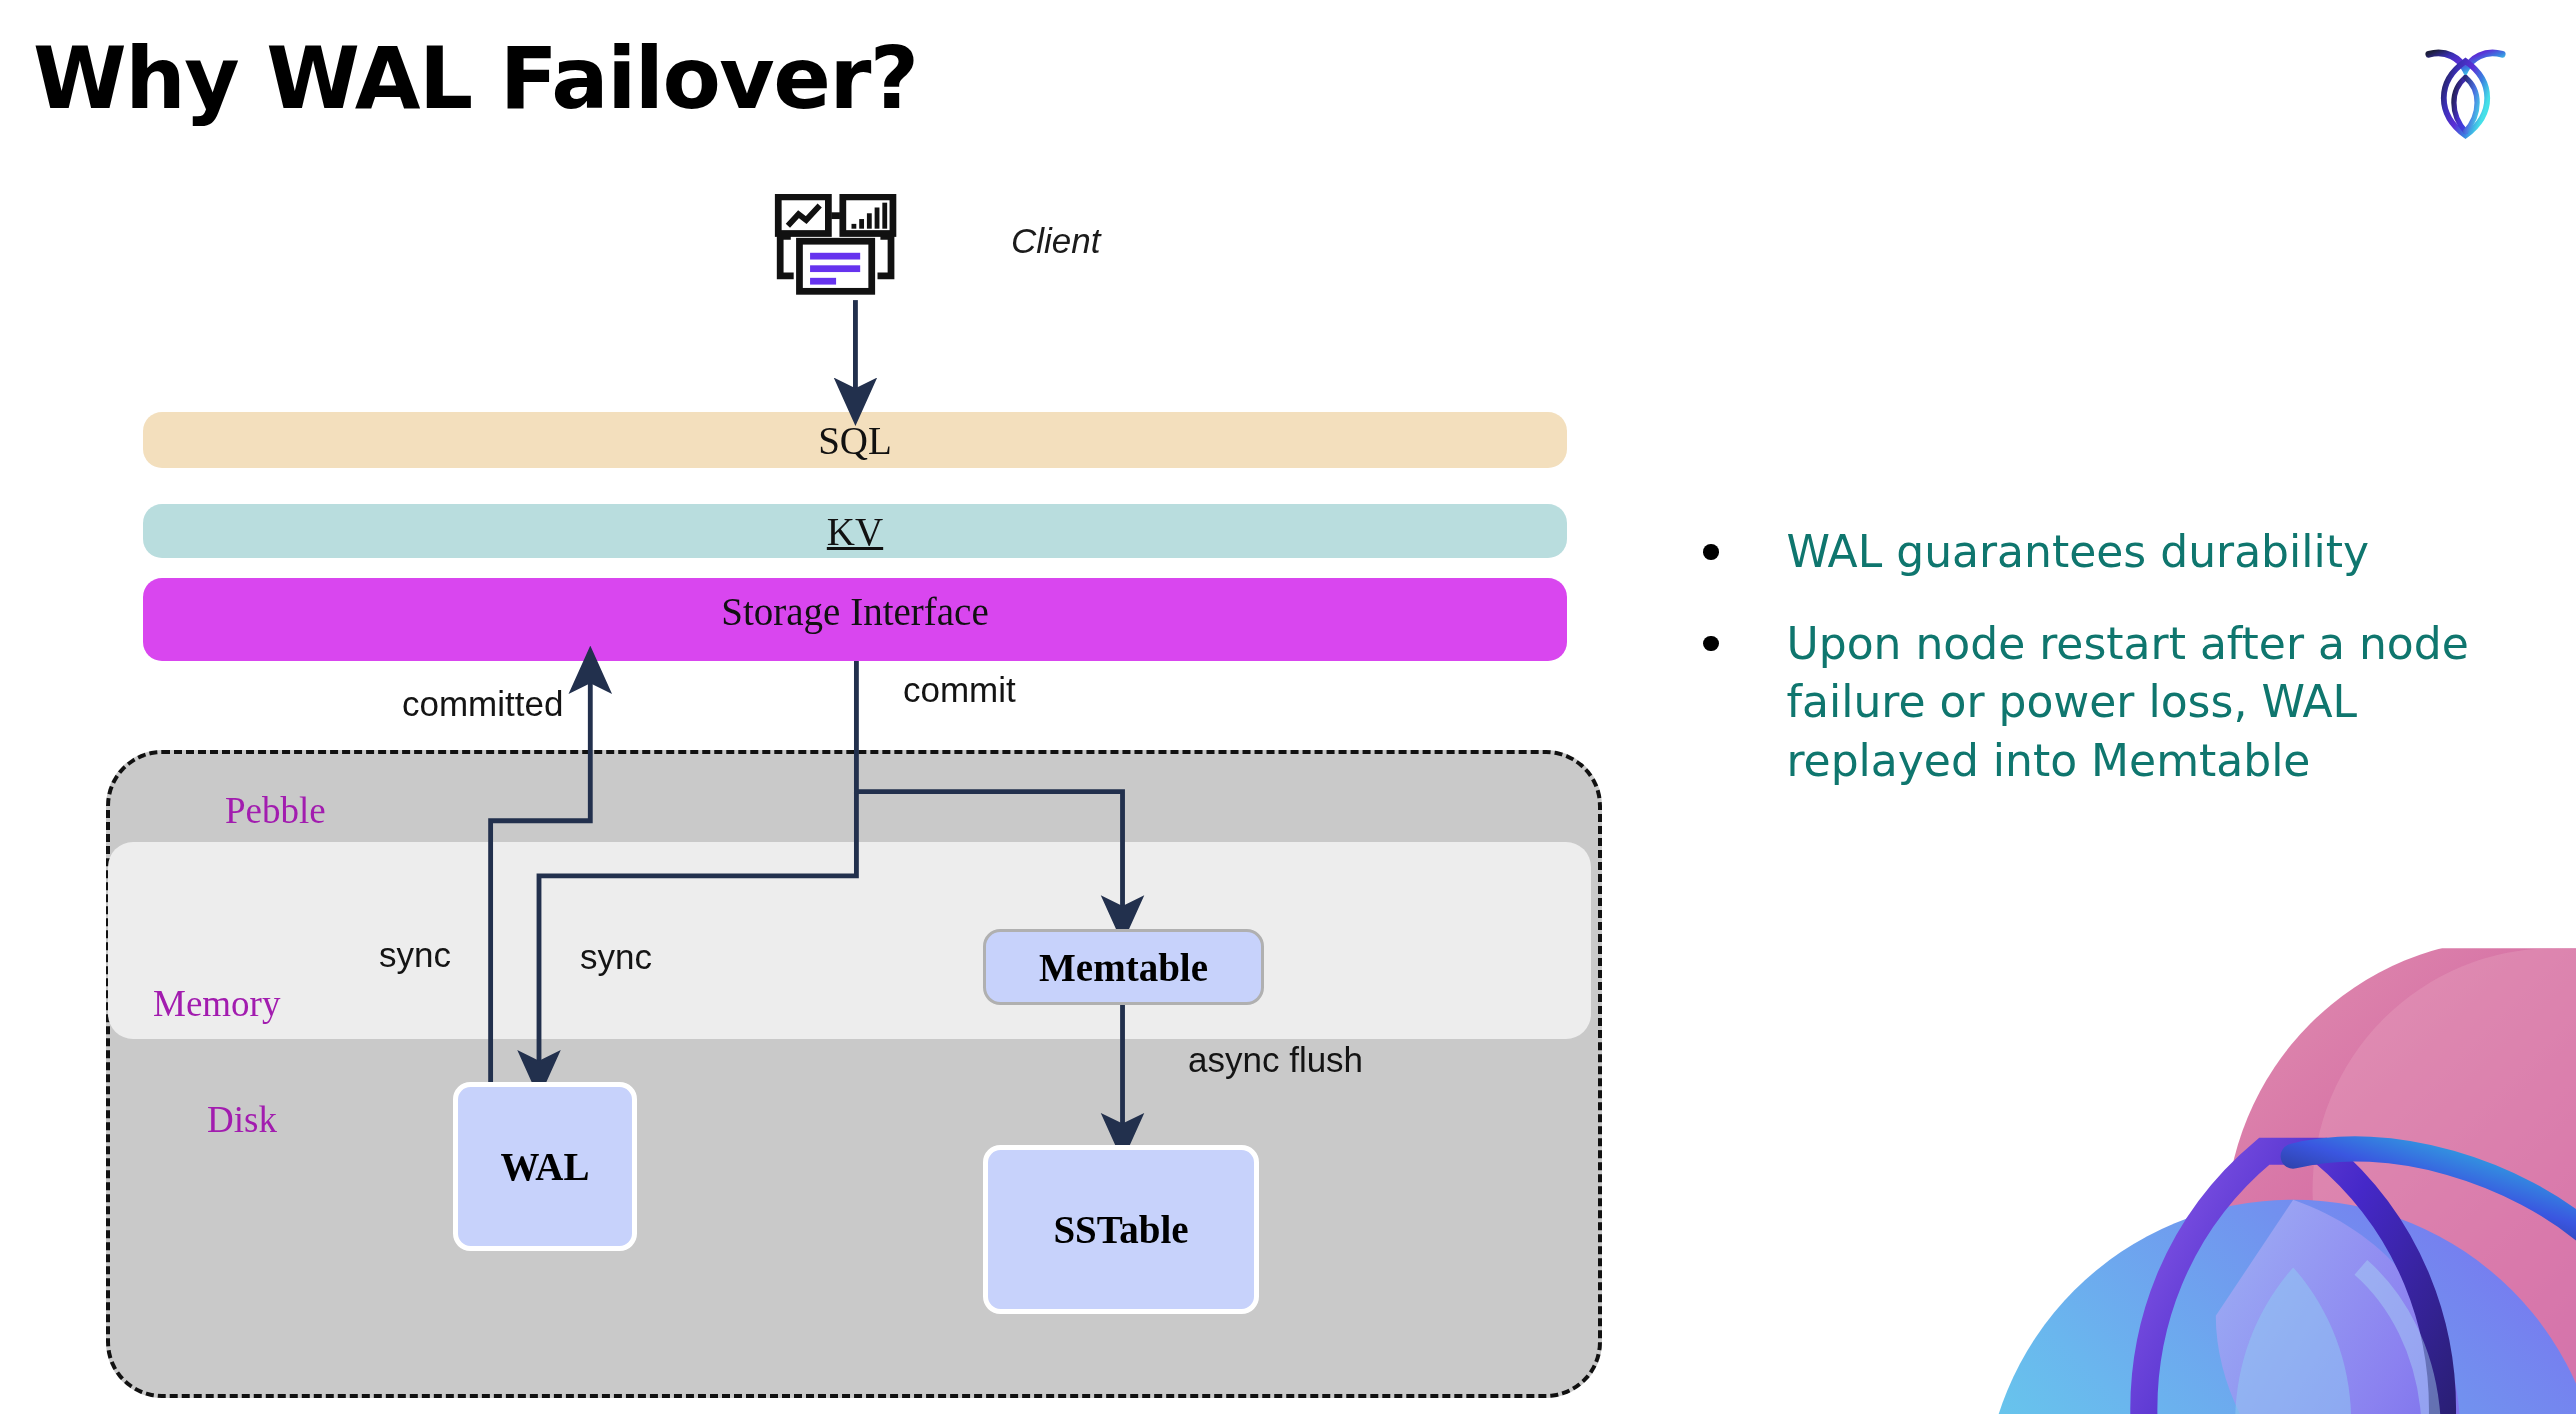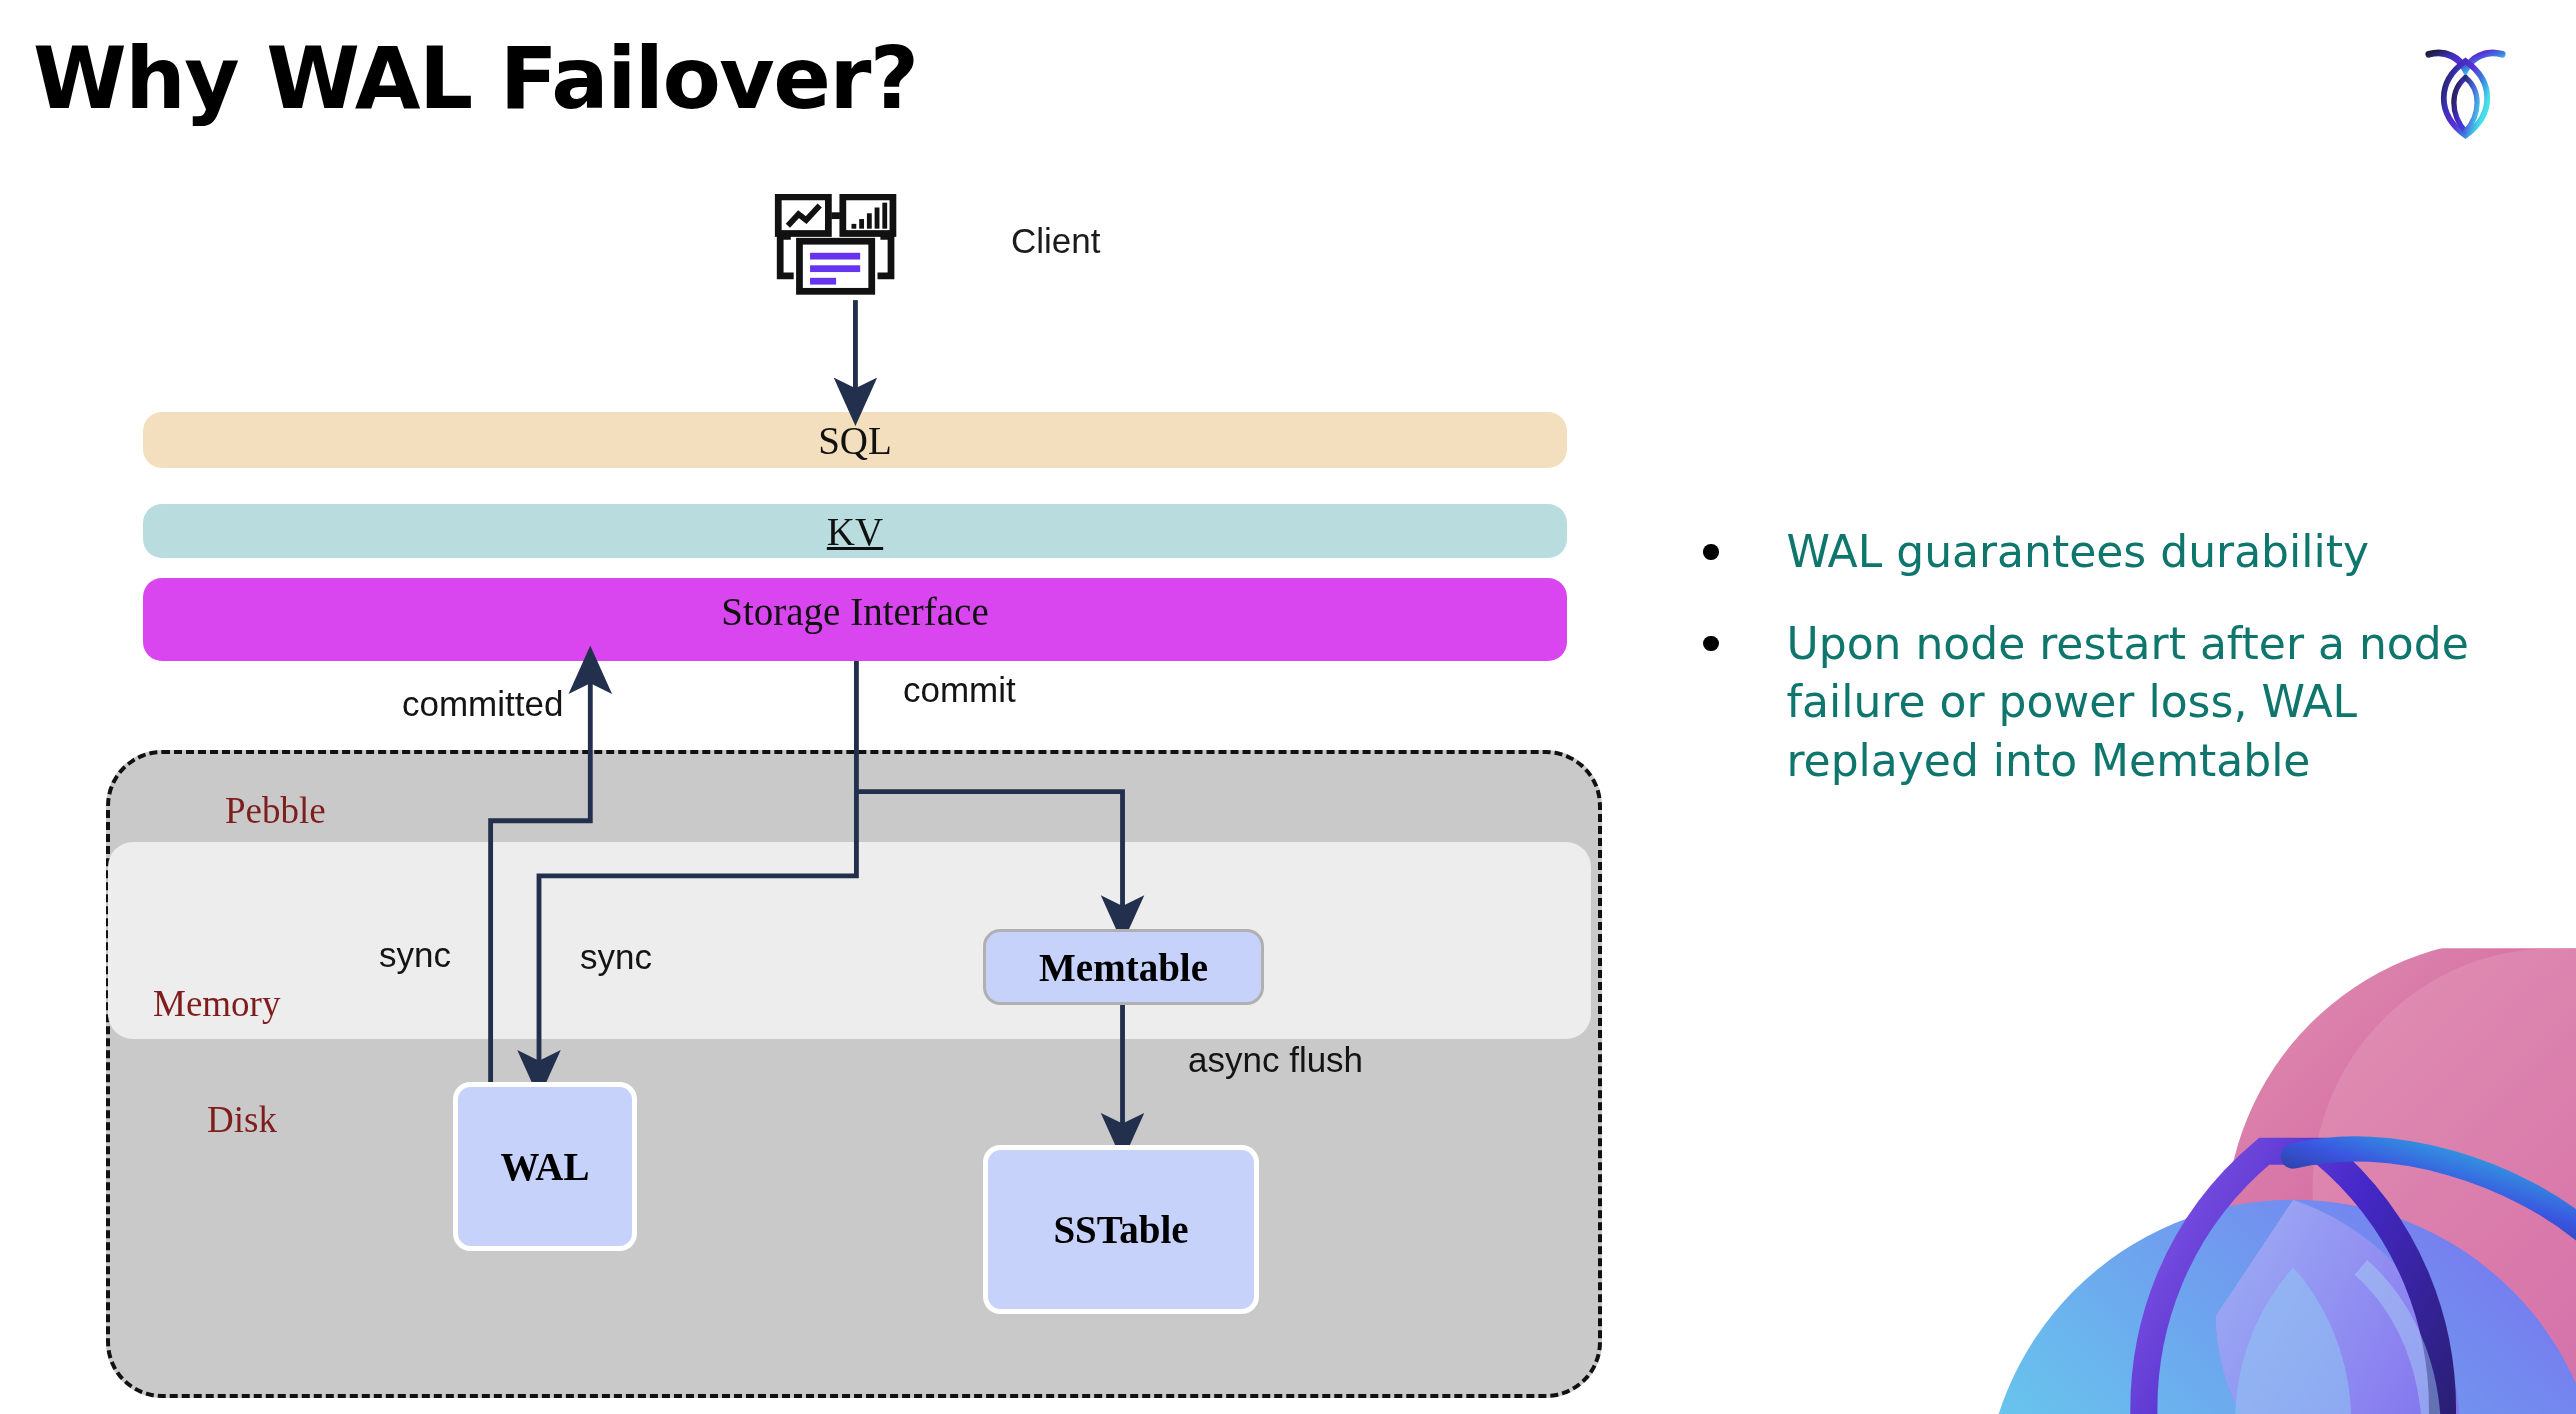--- a/index.html
+++ b/index.html
@@ -56,20 +56,21 @@
     width: 155px;
     height: 106px;
   }
   #client-label {
     position: absolute;
     left: 1011px;
     top: 221px;
     font-size: 35px;
     color: #1b1b1b;
     font-family: "Liberation Sans", sans-serif;
+    font-style: italic;
   }
 
   
   .layer-bar {
     position: absolute;
     left: 143px;
     width: 1424px;
     border-radius: 19px;
     display: flex;
     align-items: center;
@@ -101,21 +102,21 @@
     top: 842px;
     width: 1483px;
     height: 197px;
     background: #ededed;
     border-radius: 25px;
   }
   .region-label {
     position: absolute;
     font-family: "Liberation Serif", serif;
     font-size: 37px;
-    color: #7f1d1d;
+    color: #a21caf;
     white-space: nowrap;
   }
   #label-pebble { left: 225px; top: 789px; }
   #label-memory { left: 153px; top: 982px; }
   #label-disk   { left: 207px; top: 1098px; }
 
   
   .entity-box {
     position: absolute;
     background: #c7d2fb;

